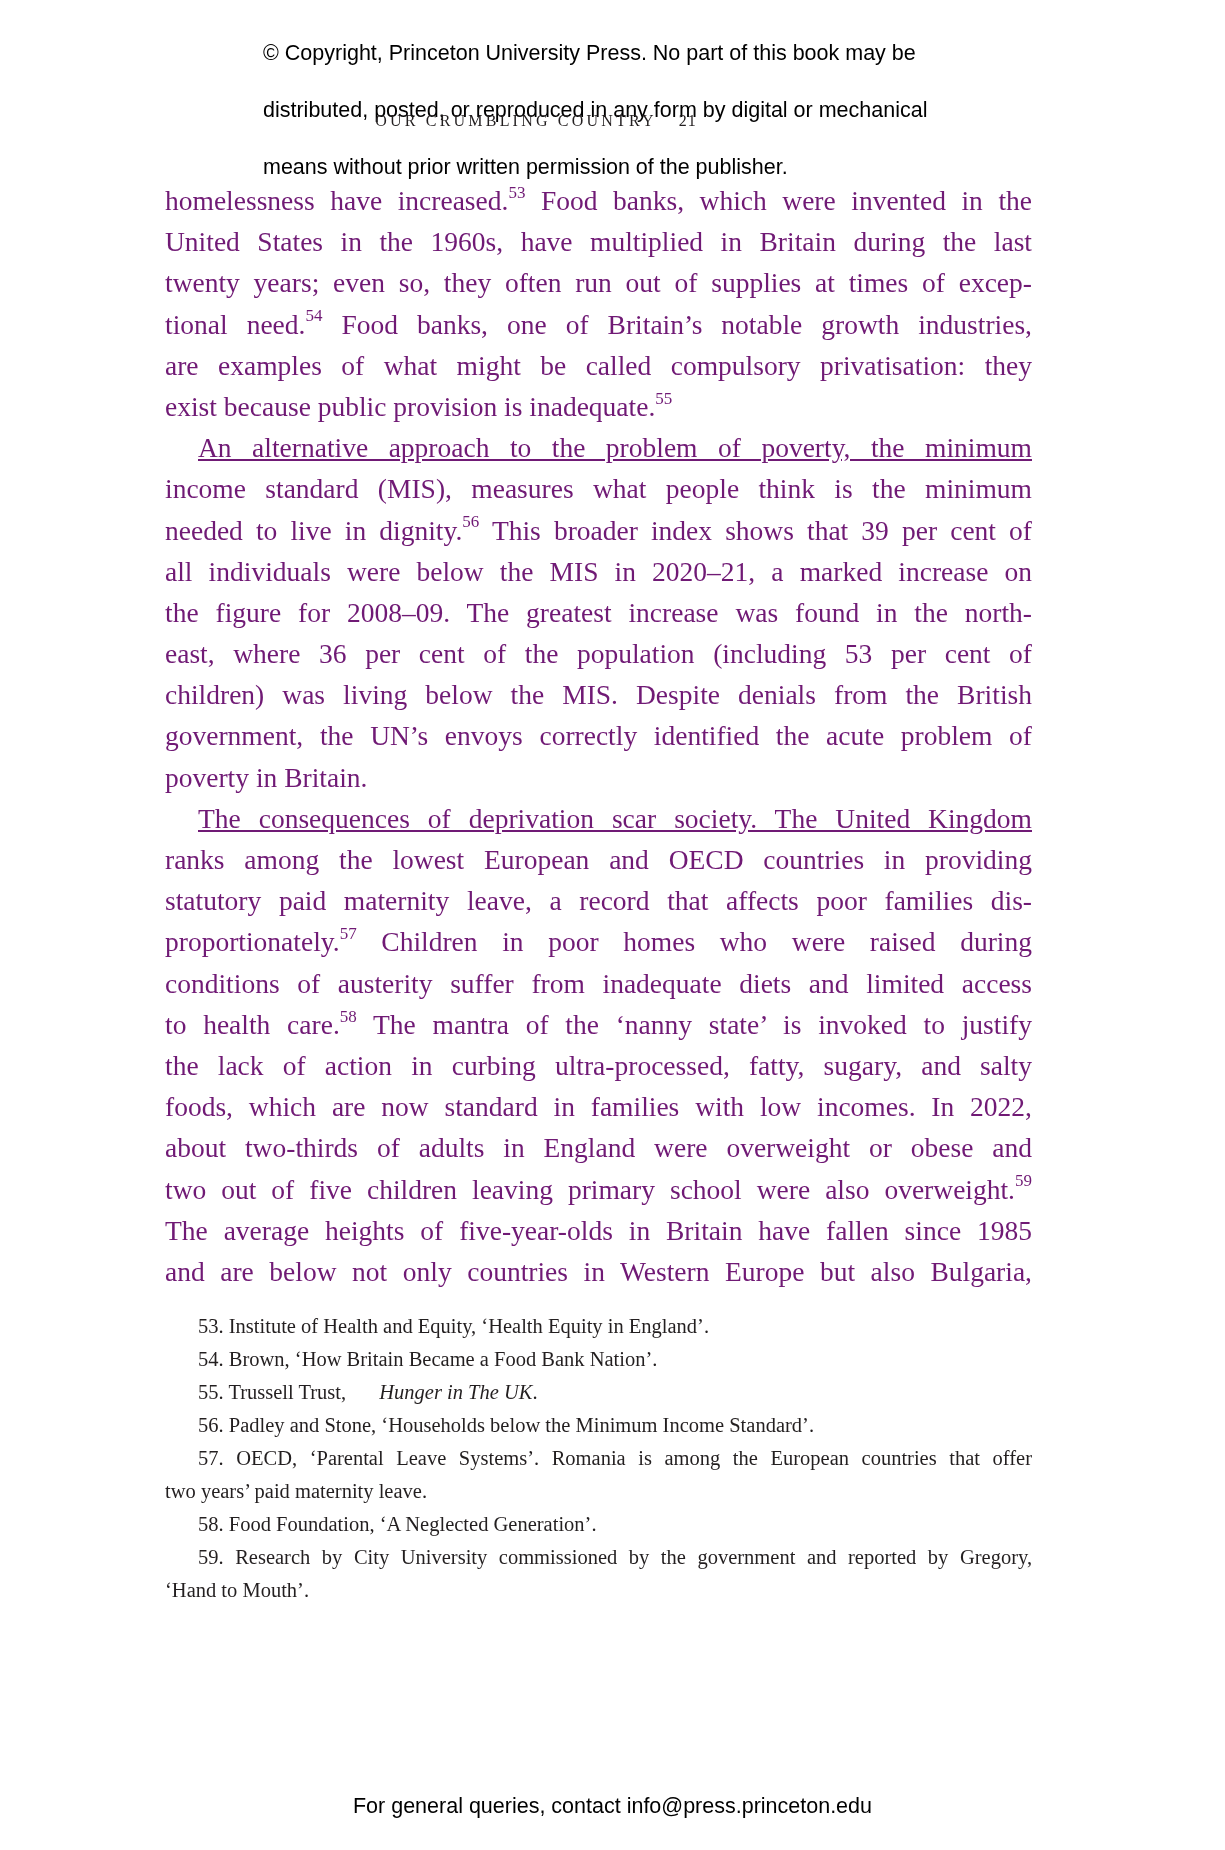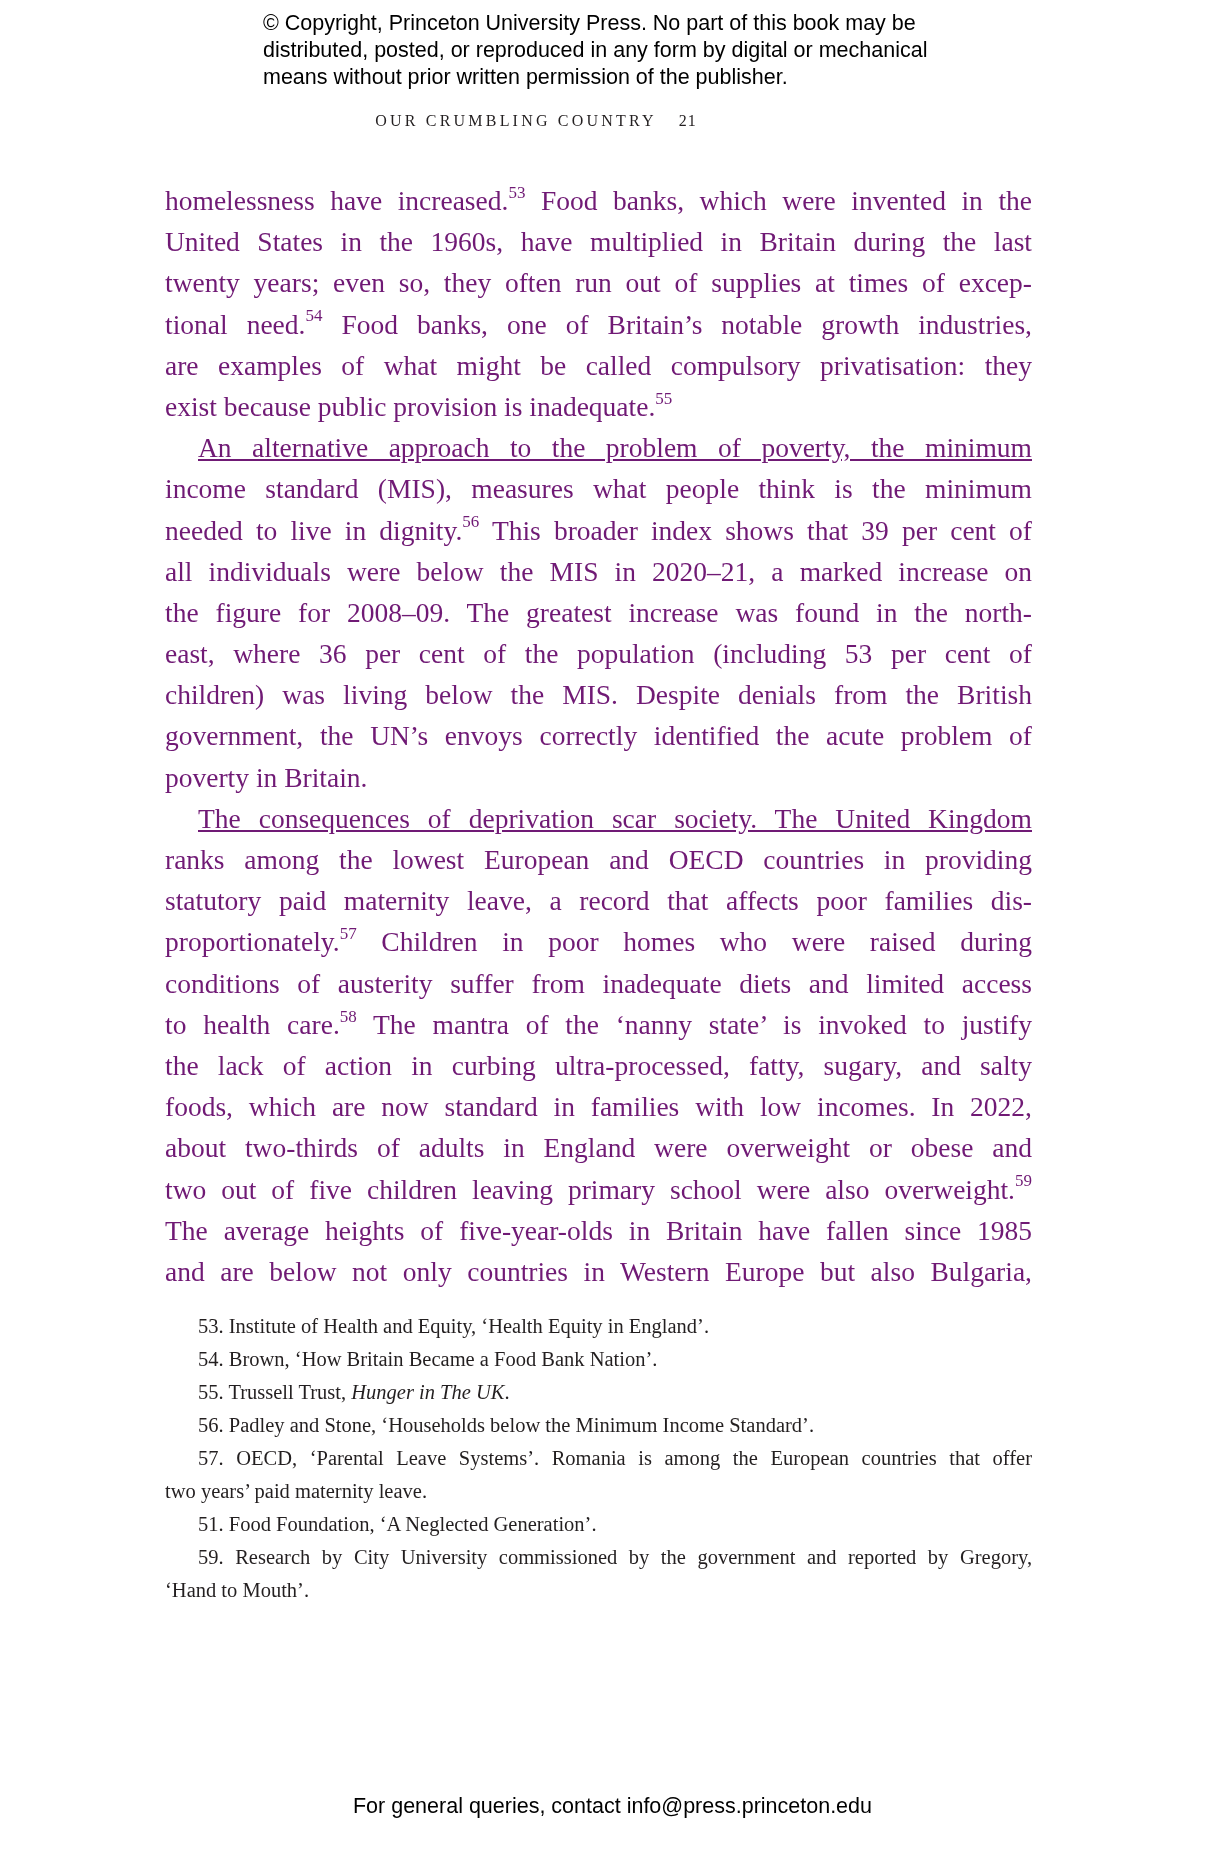--- a/index.html
+++ b/index.html
@@ -1,21 +1,21 @@
 <!DOCTYPE html>
 <html><head>
 <meta charset="utf-8">
 <style>
   html, body { margin:0; padding:0; background:#ffffff; }
   body { width:1225px; height:1850px; position:relative; overflow:hidden; color:#231f20; }
   .copyright {
     position:absolute; left:263px; top:10px; width:760px;
     font-family:"Liberation Sans", sans-serif; font-size:21.5px; line-height:27px; color:#000;
   }
-  .copyright div { white-space:nowrap; }
+  .copyright div { white-space:nowrap;margin-top:30px; }
   .running-head {
     position:absolute; top:112px; left:0; width:1072px; text-align:center;
     font-family:"Liberation Serif", serif; font-size:16px; letter-spacing:3.2px; color:#231f20;
   }
   .running-head .page-num { margin-left:22px; letter-spacing:1px; }
   .body-text {
     position:absolute; left:165px; top:180px; width:867px;
     font-family:"Liberation Serif", serif; font-size:27.5px; line-height:41.2px; color:#701a75;
   }
   .line {
@@ -29,21 +29,21 @@
     position:absolute; left:165px; top:1310px; width:867px;
     font-family:"Liberation Serif", serif; font-size:20.5px; line-height:33px; color:#231f20;
   }
   .fn-line { display:block; white-space:nowrap; text-align:justify; text-align-last:justify; }
   .fn-line.last { text-align-last:left; }
   .fn-line.indent { padding-left:33px; }
   .footer {
     position:absolute; top:1794px; left:0; width:1225px; text-align:center;
     font-family:"Liberation Sans", sans-serif; font-size:21.5px; color:#000;
   }
-  i { font-style:italic; }
+  i { font-style:italic;margin-left:28px; }
 </style>
 </head>
 <body>
 
 <div class="copyright">
   <div>© Copyright, Princeton University Press. No part of this book may be</div>
   <div>distributed, posted, or reproduced in any form by digital or mechanical</div>
   <div>means without prior written permission of the publisher.</div>
 </div>
 
@@ -84,18 +84,18 @@
   <span class="line">and are below not only countries in Western Europe but also Bulgaria,</span>
 </div>
 
 <div class="footnotes">
   <span class="fn-line indent last"><span>53.</span> <span>Institute of Health and Equity, ‘Health Equity in England’.</span></span>
   <span class="fn-line indent last"><span>54.</span> <span>Brown, ‘How Britain Became a Food Bank Nation’.</span></span>
   <span class="fn-line indent last"><span>55.</span> <span>Trussell Trust, </span><i>Hunger in The UK</i><span>.</span></span>
   <span class="fn-line indent last"><span>56.</span> <span>Padley and Stone, ‘Households below the Minimum Income Standard’.</span></span>
   <span class="fn-line indent"><span>57.</span> <span>OECD, ‘Parental Leave Systems’. Romania is among the European countries that offer</span></span>
   <span class="fn-line last">two years’ paid maternity leave.</span>
-  <span class="fn-line indent last"><span>51.</span> <span>Food Foundation, ‘A Neglected Generation’.</span></span>
+  <span class="fn-line indent last"><span>58.</span> <span>Food Foundation, ‘A Neglected Generation’.</span></span>
   <span class="fn-line indent"><span>59.</span> <span>Research by City University commissioned by the government and reported by Gregory,</span></span>
   <span class="fn-line last">‘Hand to Mouth’.</span>
 </div>
 
 <div class="footer">For general queries, contact info@press.princeton.edu</div>
 
 </body></html>

